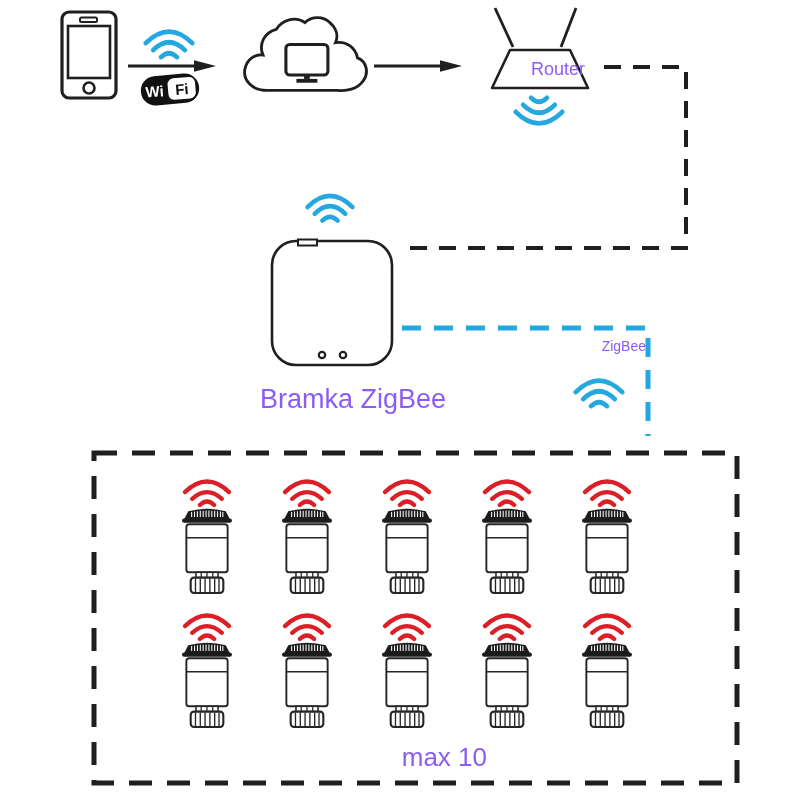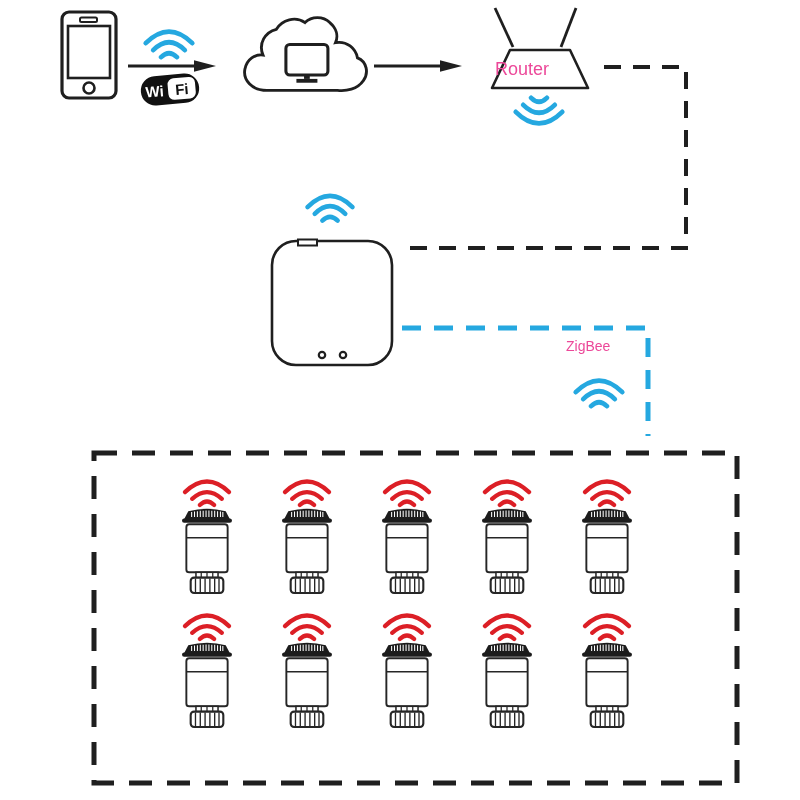--- a/index.html
+++ b/index.html
@@ -2,21 +2,21 @@
 <html><head>
 <meta charset="utf-8">
 <style>
   html,body{margin:0;padding:0;background:#fff;}
   #canvas{
     position:relative;width:800px;height:800px;background:#ffffff;overflow:hidden;
     font-family:"Liberation Sans", sans-serif;color:#231f20;
   }
   .abs{position:absolute;}
   svg{display:block;overflow:visible;}
-  .label{color:#ec4899;text-align:left;}
+  .label{color:#8b5cf6;text-align:right;}
   #gateway-label{left:246px;top:384px;width:200px;font-size:27px;}
   #zigbee-label{left:566px;top:338px;width:80px;font-size:14px;}
   #max-label{left:327px;top:742px;width:160px;font-size:26px;}
   #router-label{left:495px;top:59px;width:90px;font-size:18px;}
   .wifi-blue{color:#25a8e0;}
   .wifi-flip{transform:rotate(180deg);}
   .row{position:absolute;left:159px;width:496px;display:flex;justify-content:space-between;}
   #row-1{top:468px;}
   #row-2{top:602px;}
   .valve{width:96px;height:127px;}
@@ -110,20 +110,21 @@
   <svg class="abs wifi-blue" style="left:303px;top:183px" width="54" height="41">
       <use href="#wifi-symbol"></use>
     </svg>
 
   <svg class="abs" style="left:269px;top:238px" width="126" height="130" viewBox="0 0 126 130">
     <rect x="3" y="3" width="120" height="124" rx="24" fill="#ffffff" stroke="#1f1f1f" stroke-width="2.6"></rect>
     <rect x="29" y="1.5" width="19" height="6" fill="#ffffff" stroke="#1f1f1f" stroke-width="2"></rect>
     <circle cx="53" cy="117" r="3.2" fill="#ffffff" stroke="#1f1f1f" stroke-width="2.2"></circle>
     <circle cx="74" cy="117" r="3.2" fill="#ffffff" stroke="#1f1f1f" stroke-width="2.2"></circle>
   </svg>
+  <div class="abs label" id="gateway-label">Bramka ZigBee</div>
 
   <div class="abs label" id="zigbee-label">ZigBee</div>
   <svg class="abs wifi-blue" style="left:571px;top:368px" width="56" height="41">
       <use href="#wifi-symbol"></use>
     </svg>
 
   <div class="row" id="row-1">
     <svg class="valve" viewBox="0 0 100 132">
         <use href="#valve-symbol"></use>
       </svg>
@@ -152,14 +153,15 @@
         <use href="#valve-symbol"></use>
       </svg>
     <svg class="valve" viewBox="0 0 100 132">
         <use href="#valve-symbol"></use>
       </svg>
     <svg class="valve" viewBox="0 0 100 132">
         <use href="#valve-symbol"></use>
       </svg>
   </div>
 
+  <div class="abs label" id="max-label">max 10</div>
 
 </div>
 
 </body></html>

